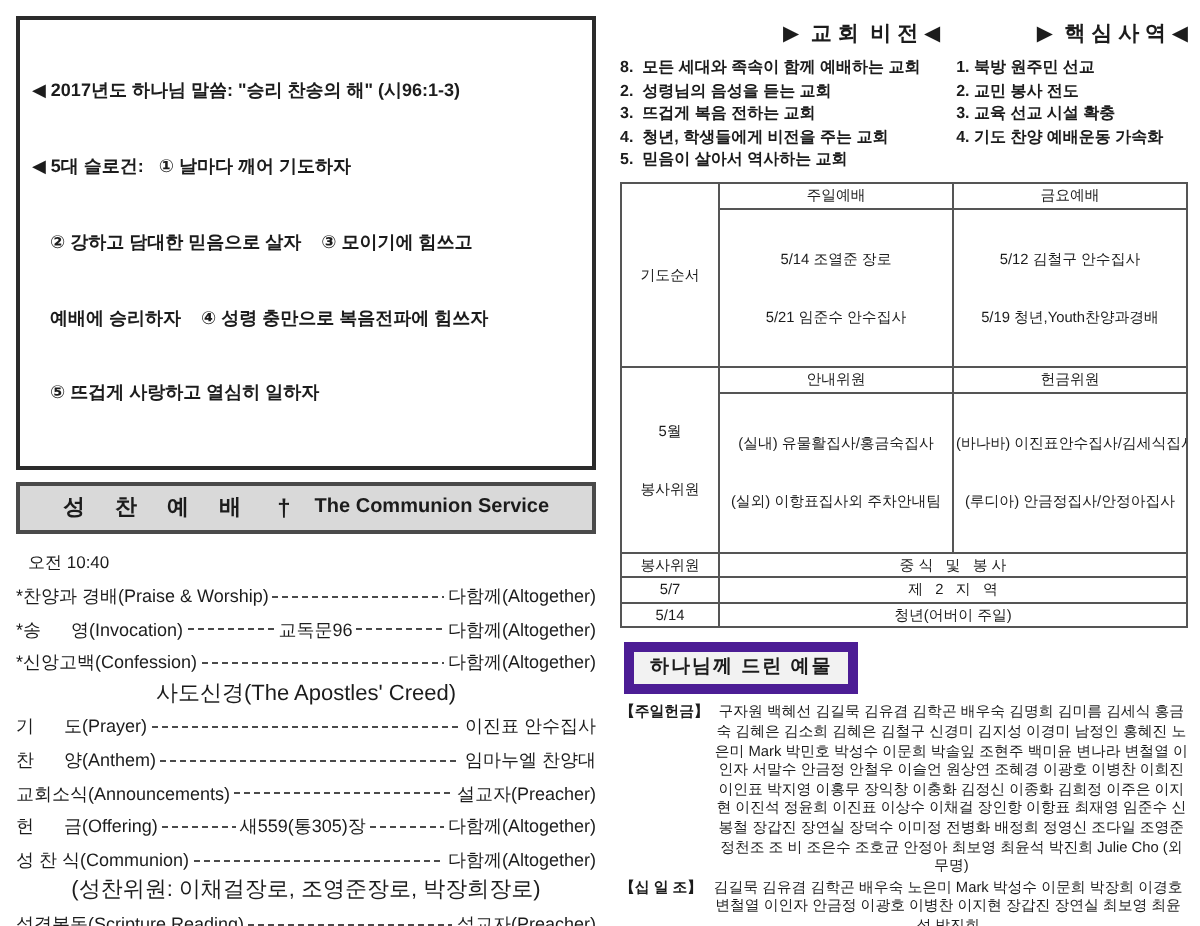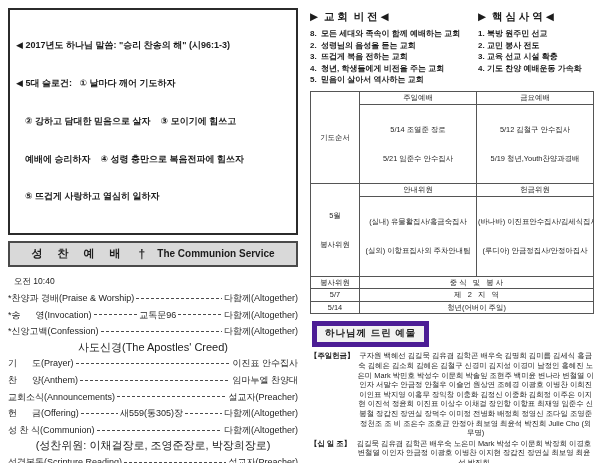--- a/index.html
+++ b/index.html
@@ -23,21 +23,21 @@
   .order-row{display:flex;align-items:baseline;font-size:9px;line-height:16.6px;}
   .order-row span{white-space:pre;}
   .leader{flex:1;align-self:center;height:1px;margin:0 2px;
           background:repeating-linear-gradient(90deg,#4a4a4a 0 3px,transparent 3px 5px);}
   .center-line{text-align:center;font-size:11px;line-height:15.5px;white-space:pre;}
 
   
   .vision-row{display:flex;gap:8px;}
   .vision-col{width:58%;}
   .mission-col{width:42%;}
-  .v-title{text-align:left;font-weight:bold;font-size:10.5px;white-space:pre;margin:2px 0 4px;}
+  .v-title{text-align:right;font-weight:bold;font-size:10.5px;white-space:pre;margin:2px 0 4px;}
   .v-item{font-weight:bold;font-size(8px);font-size:8px;line-height:11.6px;padding-left:11px;text-indent:-11px;white-space:pre-wrap;}
   table.duty{width:100%;border-collapse:collapse;text-align:center;font-size:7.4px;margin-top:5px;table-layout:fixed;}
   table.duty td{border:1px solid #555;padding:1px 1px;line-height:9.6px;white-space:pre;overflow:hidden;}
   td.c1{width:46px;}
   .offer-header{display:inline-block;border:5px solid #4c1d95;background:#f2f2f2;font-weight:bold;
                 font-size:9.5px;padding:1px 8px 2px;margin:7px 0 4px 2px;letter-spacing:1px;}
   .offer-item{display:flex;font-size:7.4px;line-height:9.6px;margin:0 0 1px;}
   .offer-label{font-weight:bold;white-space:nowrap;margin-right:3px;flex:none;}
   .offer-text{flex:1;text-align:center;}
 </style>

